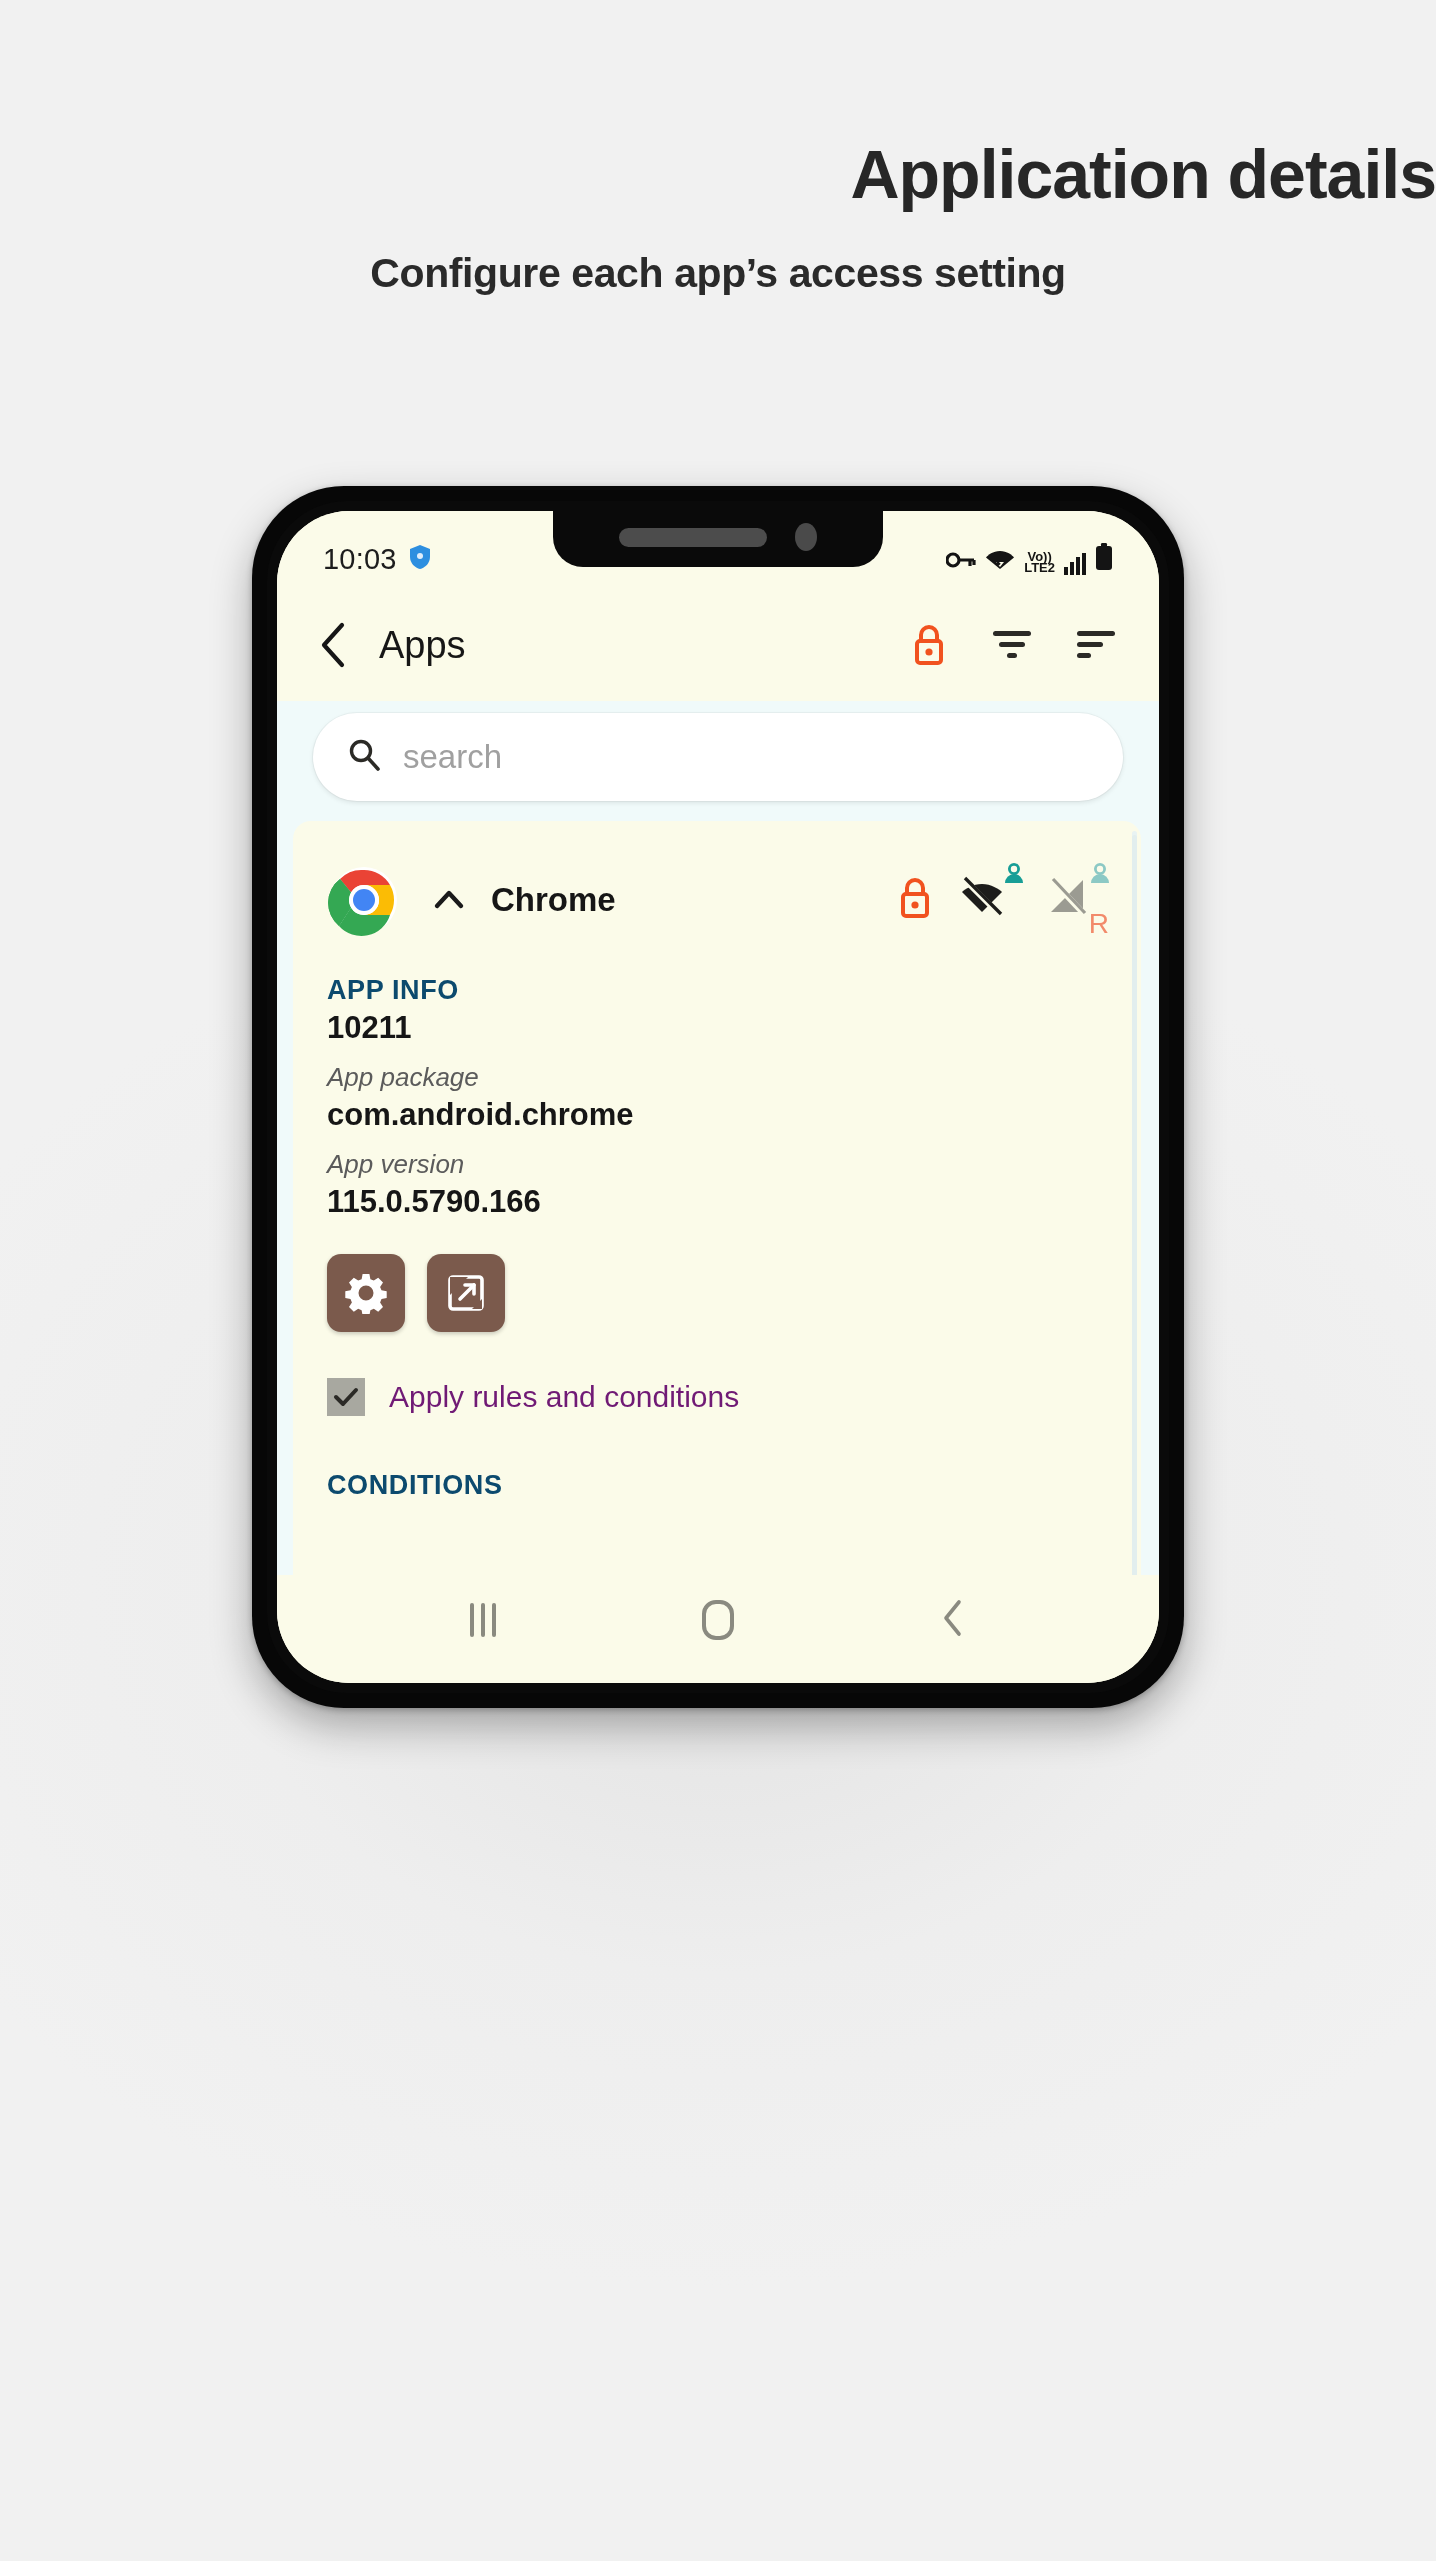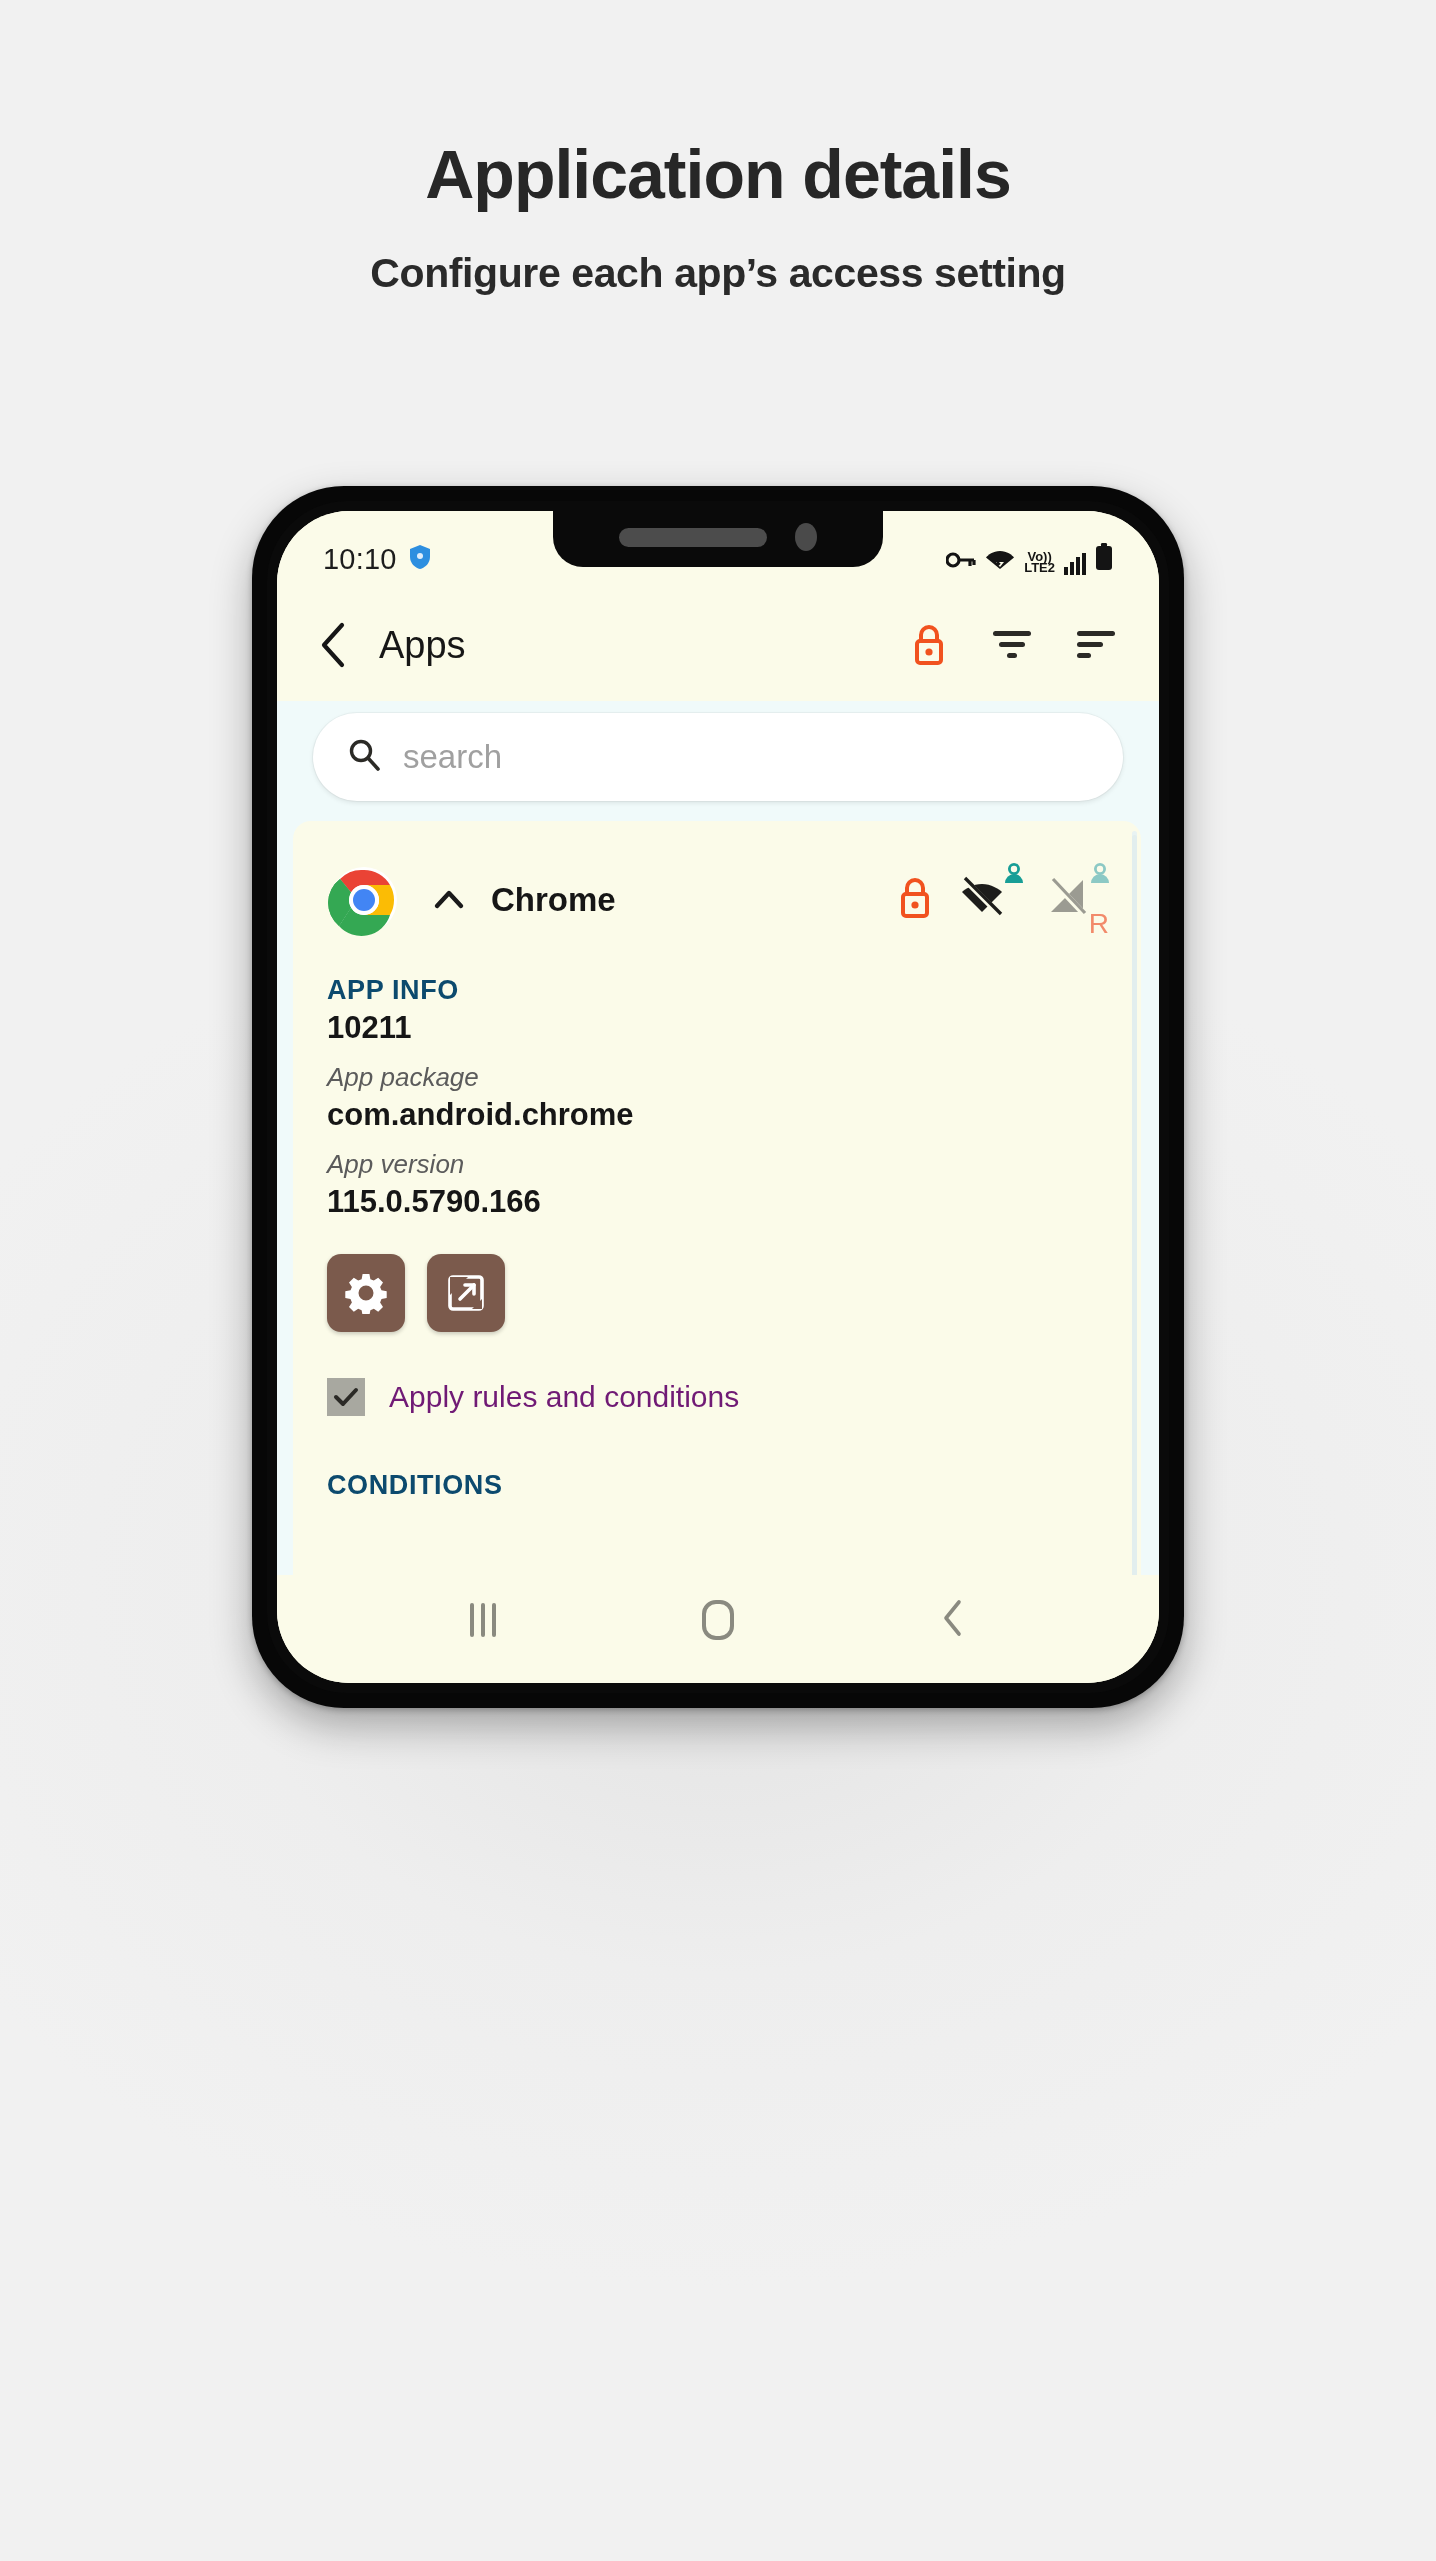--- a/index.html
+++ b/index.html
@@ -22,20 +22,21 @@
     top: 0; left: 0; right: 0;
     text-align: center;
     padding-top: 140px;
   }
   .promo-title {
     font-size: 68px;
     font-weight: bold;
     color: #272727;
     letter-spacing: -1px;
     line-height: 1.0;
+    text-align: right;
   }
   .promo-sub {
     margin-top: 42px;
     font-size: 41px;
     font-weight: bold;
     color: #2a2a2a;
     letter-spacing: -0.4px;
   }
 
   
@@ -348,21 +349,21 @@
   <div class="phone-inner">
     <div class="screen">
 
       <div class="notch">
         <div class="speaker"></div>
         <div class="camera"></div>
       </div>
 
       <div class="statusbar">
         <div class="status-left">
-          <span class="clock">10:10</span>
+          <span class="clock">10:03</span>
           <span>
             <svg width="22" height="26" viewBox="0 0 22 26">
               <path d="M11 1 L21 5 V13 C21 19 16 24 11 25 C6 24 1 19 1 13 V5 Z" fill="#2d8fe0"></path>
               <path d="M11 9 a3 3 0 0 1 3 3 a3 3 0 0 1 -3 3 a3 3 0 0 1 -3 -3 a3 3 0 0 1 3 -3 z" fill="#fff" opacity="0.85"></path>
             </svg>
           </span>
         </div>
         <div class="status-right">
           <span>
             <svg width="30" height="22" viewBox="0 0 30 22">

